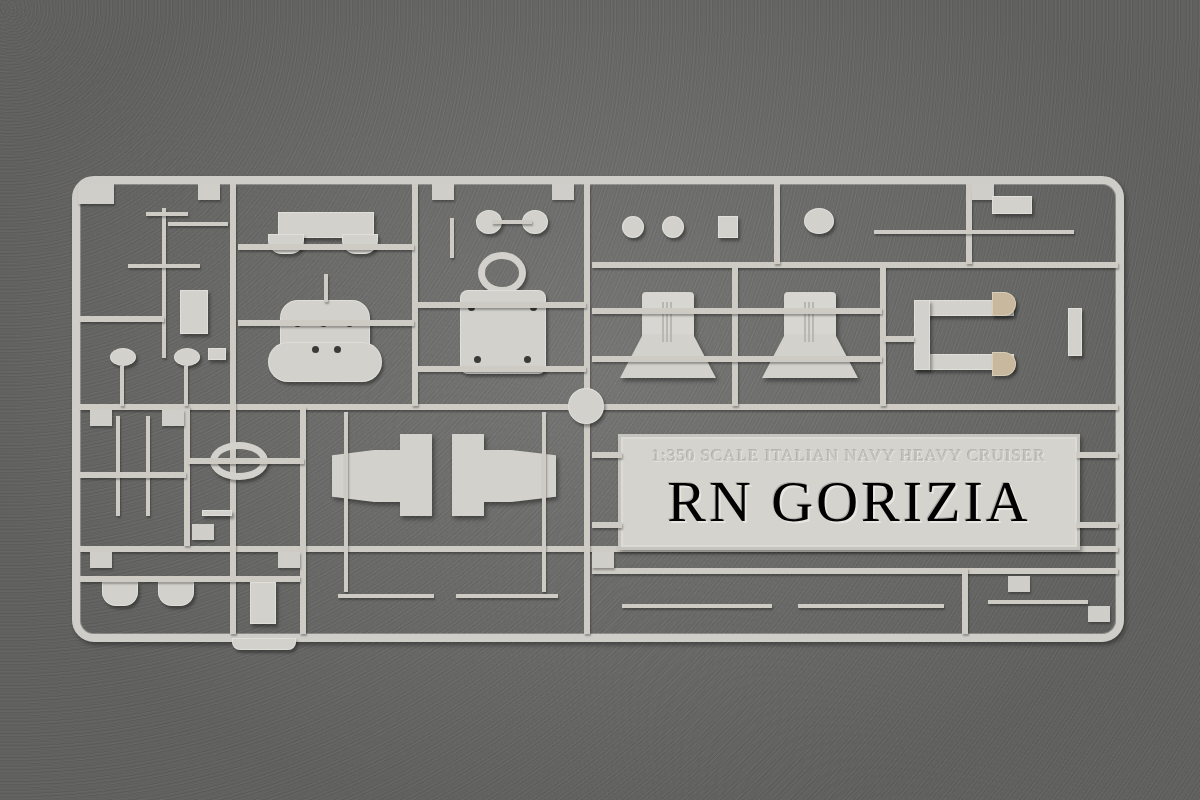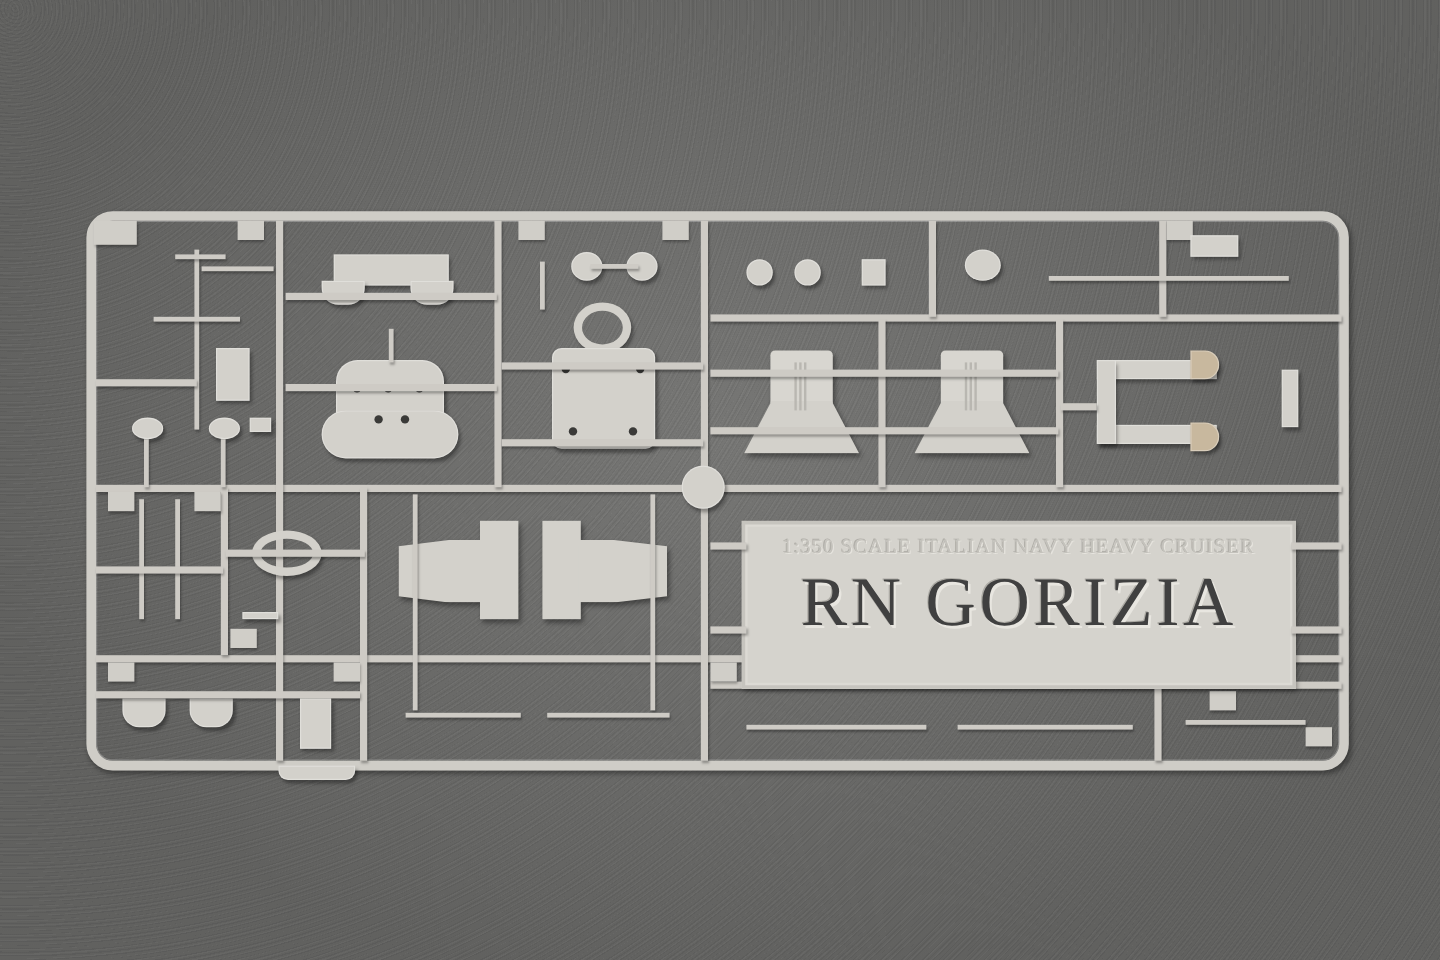--- a/index.html
+++ b/index.html
@@ -15,26 +15,26 @@
     box-shadow:2px 3px 4px rgba(0,0,0,0.35), inset 0 0 0 1px rgba(255,255,255,0.25);}
   .bar{position:absolute;background:#cecbc5;box-shadow:1px 2px 2px rgba(0,0,0,0.3);}
   .h{height:6px;}
   .v{width:6px;}
   .thin.h{height:4px;}
   .thin.v{width:4px;}
   .part{position:absolute;background:#d3d1cb;box-shadow:2px 3px 3px rgba(0,0,0,0.35), inset 0 0 0 1px rgba(255,255,255,0.3);}
   .tab{position:absolute;width:22px;height:16px;background:#d0cec8;box-shadow:1px 2px 2px rgba(0,0,0,0.3);}
   .hole{position:absolute;width:7px;height:7px;border-radius:50%;background:#3a3a38;}
   .ring{position:absolute;border-radius:50%;border:7px solid #d3d1cb;box-sizing:border-box;box-shadow:2px 3px 3px rgba(0,0,0,0.35);}
-  .plate{position:absolute;left:546px;top:258px;width:462px;height:140px;background:#d5d3cd;
+  .plate{position:absolute;left:546px;top:258px;width:462px;height:116px;background:#d5d3cd;
     box-shadow:2px 3px 4px rgba(0,0,0,0.35), inset 0 0 0 3px #c6c4be, inset 0 0 0 5px #dcdad4;}
   .plate-sub{position:absolute;left:0;right:0;top:12px;text-align:center;font-family:"Liberation Serif", serif;font-size:17px;
     letter-spacing:1px;color:#c4c2bc;text-shadow:1px 1px 0 #e6e4de, -1px -1px 0 #b2b0aa;}
   .plate-title{position:absolute;left:0;right:0;top:34px;text-align:center;font-family:"Liberation Serif", serif;font-size:58px;
-    letter-spacing:3px;color:#404040;text-shadow:2px 2px 0 #e8e6e0, -1px -1px 0 #acaaa4;}
+    letter-spacing:3px;color:#000000;text-shadow:2px 2px 0 #e8e6e0, -1px -1px 0 #acaaa4;}
   .funnel{position:absolute;width:96px;height:86px;}
   .funnel .top{position:absolute;left:22px;top:0;width:52px;height:44px;background:#d8d6d0;border-radius:4px 4px 0 0;}
   .funnel .base{position:absolute;left:0;top:42px;width:96px;height:44px;background:#d3d1cb;
     clip-path:polygon(24% 0,76% 0,100% 100%,0 100%);}
   .funnel .rib{position:absolute;top:10px;width:2px;height:40px;background:#b9b7b1;}
   .funnel{filter:drop-shadow(2px 3px 2px rgba(0,0,0,0.4));}
   .nozzle{position:absolute;filter:drop-shadow(2px 3px 2px rgba(0,0,0,0.4));}
   .nozzle .body{position:absolute;background:#d3d1cb;}
 </style>
 </head>

